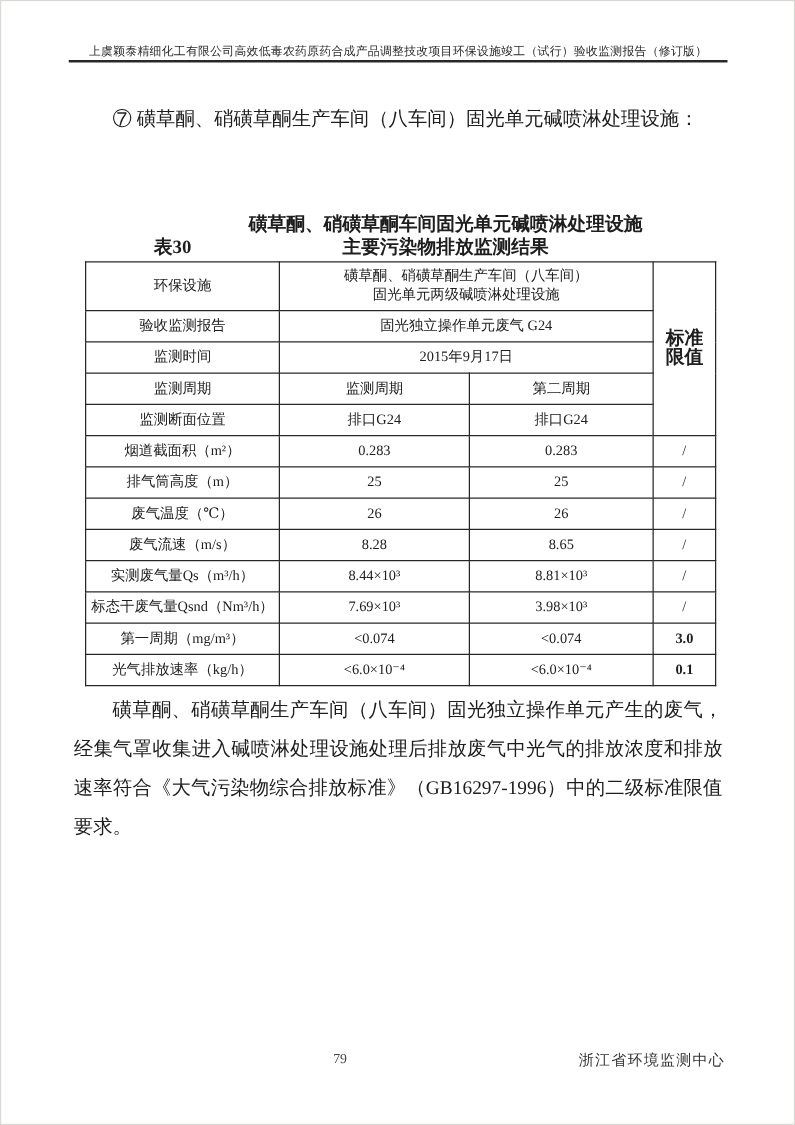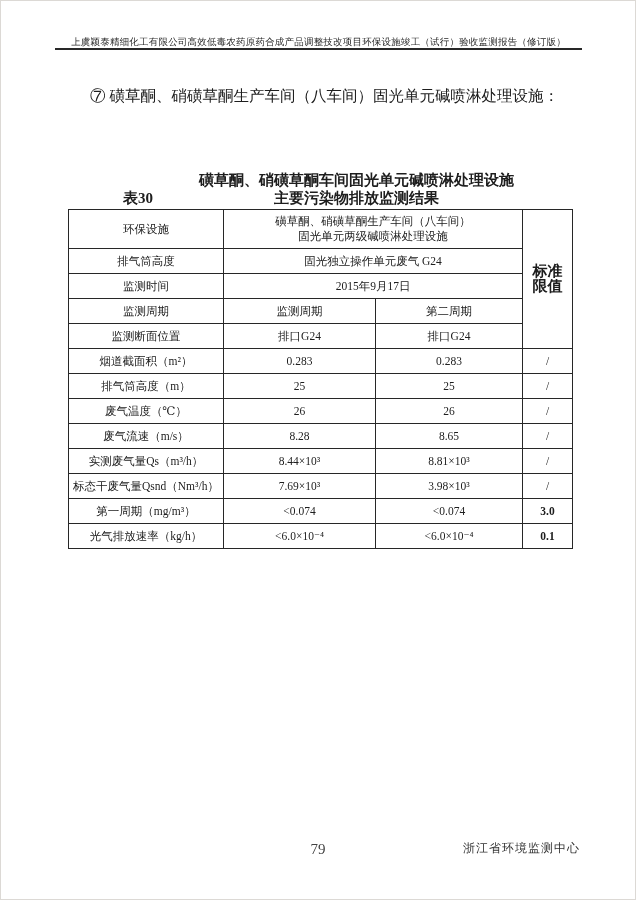--- a/index.html
+++ b/index.html
@@ -73,22 +73,22 @@
     white-space: pre-line; line-height: 19px;
   }
   td.bold { font-weight: bold; }
   col.c1 { width: 155px; }
   col.c2 { width: 152px; }
   col.c3 { width: 147px; }
   col.c4 { width: 50px;  }
 
   
   .footer-pageno {
-    position: absolute; top: 841px; left: 0; width: 636px;
-    text-align: center; font-size: 15px; color: #444;
+    position: absolute; top: 841px; left: 0; width: 544px;
+    text-align: center; font-size: 11px; color: #444;
   }
   .footer-org {
     position: absolute; top: 840px; right: 56px;
     font-size: 12px; color: #333; letter-spacing: 1px;
   }
 </style>
 </head>
 <body>
 
 <div class="page">
@@ -117,21 +117,21 @@
       </colgroup>
     <tbody>
       <tr>
         <td>环保设施</td>
         <td colspan="2" class="multiline">磺草酮、硝磺草酮生产车间（八车间）
 固光单元两级碱喷淋处理设施</td>
         <td rowspan="5" class="std-head">标准
 限值</td>
       </tr>
       <tr>
-        <td>排气筒高度</td>
+        <td>验收监测报告</td>
         <td colspan="2">固光独立操作单元废气 G24</td>
       </tr>
       <tr>
         <td>监测时间</td>
         <td colspan="2">2015年9月17日</td>
       </tr>
       <tr>
         <td>监测周期</td>
         <td>监测周期</td>
         <td>第二周期</td>
@@ -186,17 +186,18 @@
       </tr>
       <tr>
         <td>光气排放速率（kg/h）</td>
         <td>&lt;6.0×10⁻⁴</td>
         <td>&lt;6.0×10⁻⁴</td>
         <td class="bold">0.1</td>
       </tr>
     </tbody>
   </table>
 
+  <p class="para p-conclusion">磺草酮、硝磺草酮生产车间（八车间）固光独立操作单元产生的废气，经集气罩收集进入碱喷淋处理设施处理后排放废气中光气的排放浓度和排放速率符合《大气污染物综合排放标准》（GB16297-1996）中的二级标准限值要求。</p>
 
   <div class="footer-pageno">79</div>
   <div class="footer-org">浙江省环境监测中心</div>
 
 </div>
 
 </body></html>

